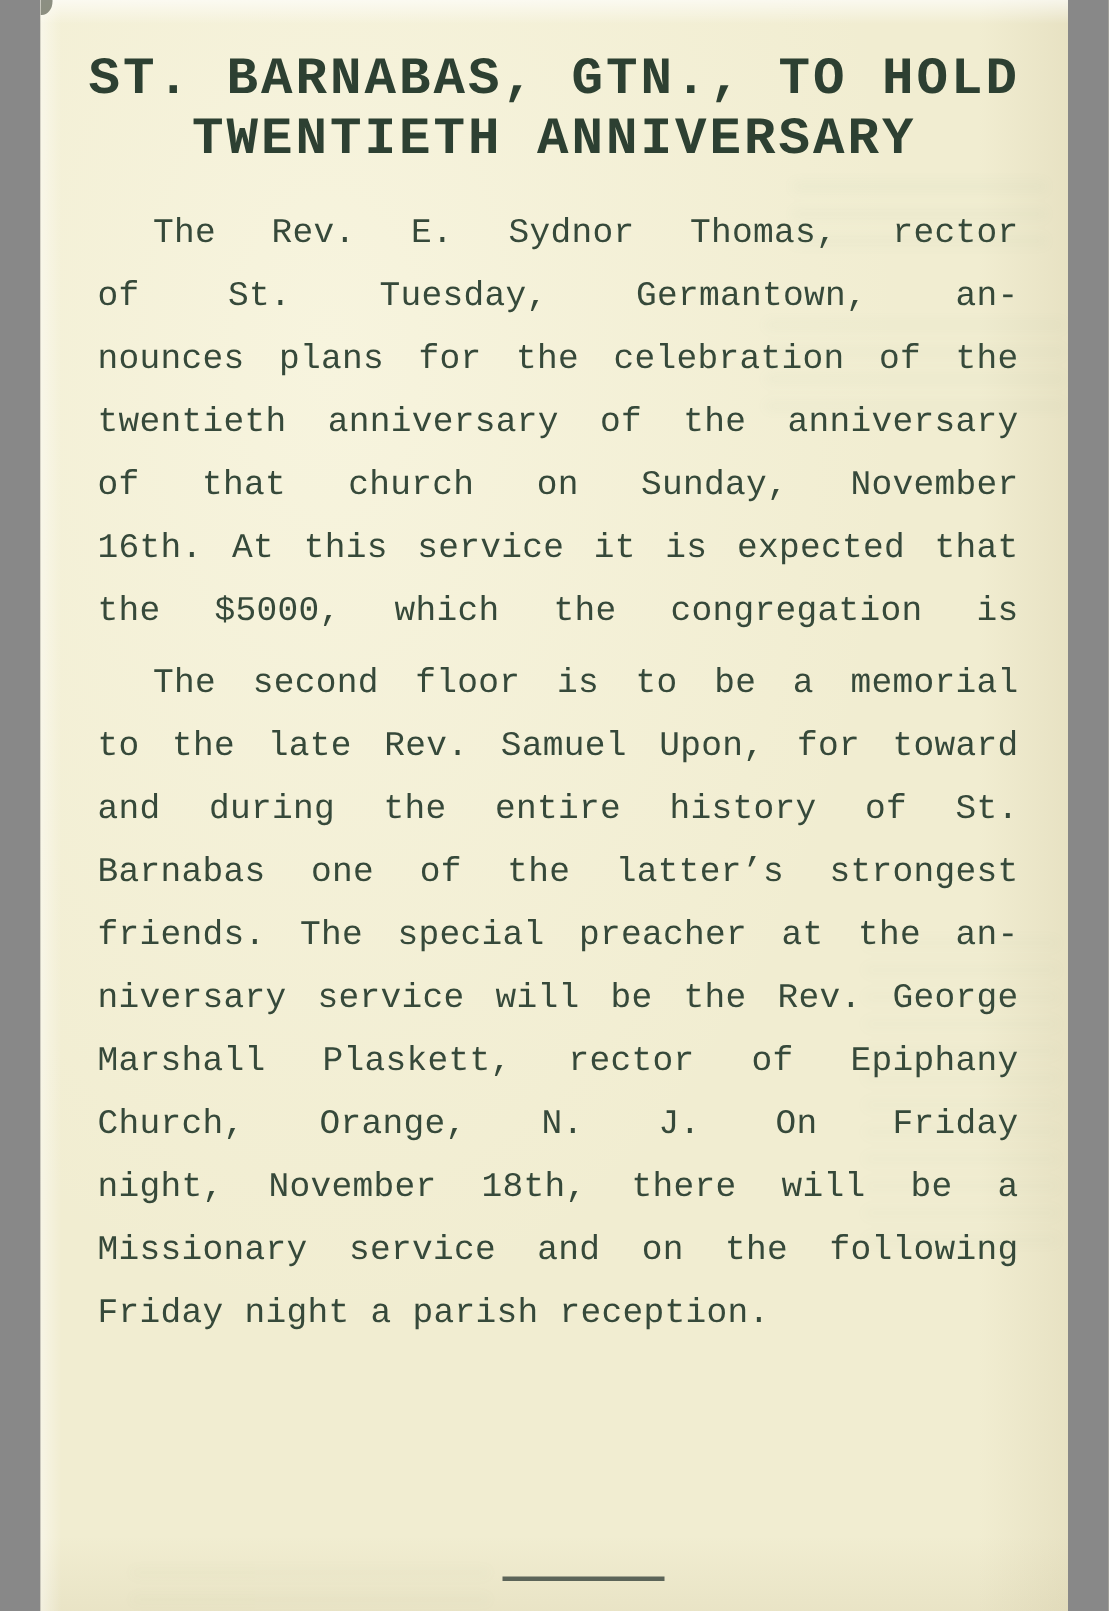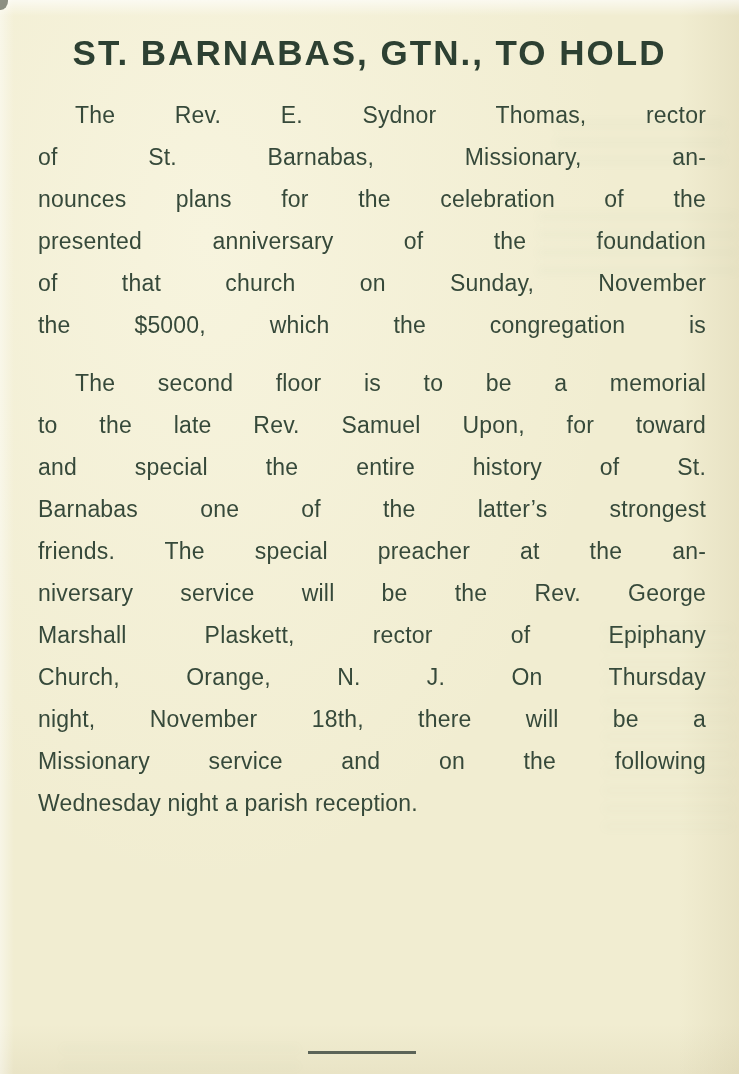--- a/index.html
+++ b/index.html
@@ -2,32 +2,32 @@
 <html><head>
 <meta charset="utf-8">
 <style>
   html, body {
     margin: 0;
     padding: 0;
     background: #888;
   }
   .page {
     position: relative;
-    width: 739px;
+    width: 685px;
     height: 1074px;
     overflow: hidden;
     margin: 0 auto;
     background-color: var(--paper, #f1edd1);
     background-image:
       linear-gradient(to bottom, rgba(255,255,255,0.65), rgba(255,255,255,0) 16px),
       linear-gradient(to right, rgba(255,255,255,0.45), rgba(255,255,255,0) 14px),
       linear-gradient(to left, rgba(197,186,146,0.22), rgba(197,186,146,0) 60px),
       linear-gradient(to top, rgba(197,186,146,0.18), rgba(197,186,146,0) 50px),
       radial-gradient(ellipse at 28% 22%, #f7f4de 0%, rgba(247,244,222,0) 55%);
-    font-family: Liberation Sans, sans-serif;
+    font-family: Liberation Mono, monospace;
     color: var(--ink, #36493a);
   }
 
   
   .corner-speck {
     position: absolute;
     left: 0; top: 0;
     width: 8px; height: 10px;
     background: #676b5c;
     border-radius: 0 0 90% 0;
@@ -61,21 +61,21 @@
   }
   .headline .hl-line { display: block; }
 
   .article-body {
     margin: 21px 33px 0 38px;
     font-size: 23px;
     line-height: 42px;
     letter-spacing: 0.2px;
   }
   .para { margin: 0; }
-  .para + .para { margin-top: 16px; }
+  .para + .para { margin-top: 6px; }
 
   .line {
     text-align: justify;
     text-align-last: justify;
     white-space: normal;
     hyphens: none;
   }
   .line.first { padding-left: 37px; }
   .line.last  { text-align-last: left; }
 
@@ -95,41 +95,43 @@
 <div class="page" style="--paper: #f1edd1; --ink: #36493a; --headline-ink: #2d4032; --divider: #4b554b;">
 
   <div class="corner-speck"></div>
   <div class="ghost g1"></div>
   <div class="ghost g2"></div>
   <div class="ghost g3"></div>
   <div class="ghost g4"></div>
 
   <h1 class="headline">
     <span class="hl-line">ST. BARNABAS, GTN., TO HOLD</span>
+    <span class="hl-line">TWENTIETH ANNIVERSARY</span>
   </h1>
 
   <div class="article-body" id="article-body">
       <div class="para">
         <div class="line first">The Rev. E. Sydnor Thomas, rector</div>
-        <div class="line">of St. Barnabas, Missionary, an-</div>
+        <div class="line">of St. Tuesday, Germantown, an-</div>
         <div class="line">nounces plans for the celebration of the</div>
-        <div class="line">presented anniversary of the foundation</div>
+        <div class="line">twentieth anniversary of the anniversary</div>
         <div class="line">of that church on Sunday, November</div>
+        <div class="line">16th. At this service it is expected that</div>
         <div class="line">the $5000, which the congregation is</div>
       </div>
       <div class="para">
         <div class="line first">The second floor is to be a memorial</div>
         <div class="line">to the late Rev. Samuel Upon, for toward</div>
-        <div class="line">and special the entire history of St.</div>
+        <div class="line">and during the entire history of St.</div>
         <div class="line">Barnabas one of the latter’s strongest</div>
         <div class="line">friends. The special preacher at the an-</div>
         <div class="line">niversary service will be the Rev. George</div>
         <div class="line">Marshall Plaskett, rector of Epiphany</div>
-        <div class="line">Church, Orange, N. J. On Thursday</div>
+        <div class="line">Church, Orange, N. J. On Friday</div>
         <div class="line">night, November 18th, there will be a</div>
         <div class="line">Missionary service and on the following</div>
-        <div class="line last">Wednesday night a parish reception.</div>
+        <div class="line last">Friday night a parish reception.</div>
       </div>
     </div>
 
   <div class="end-rule"></div>
 
 </div>
 
 </body></html>

